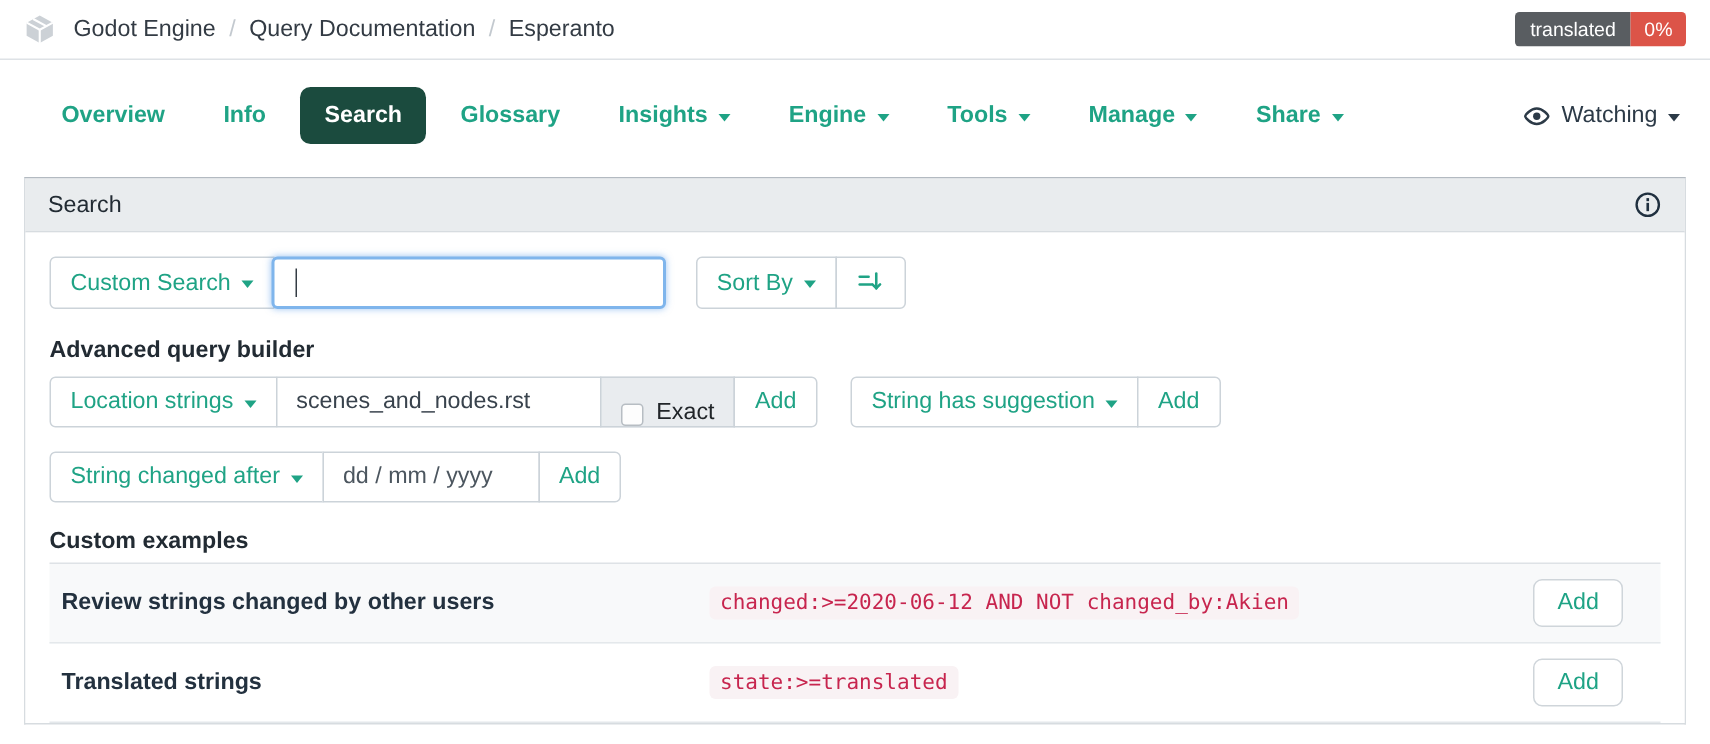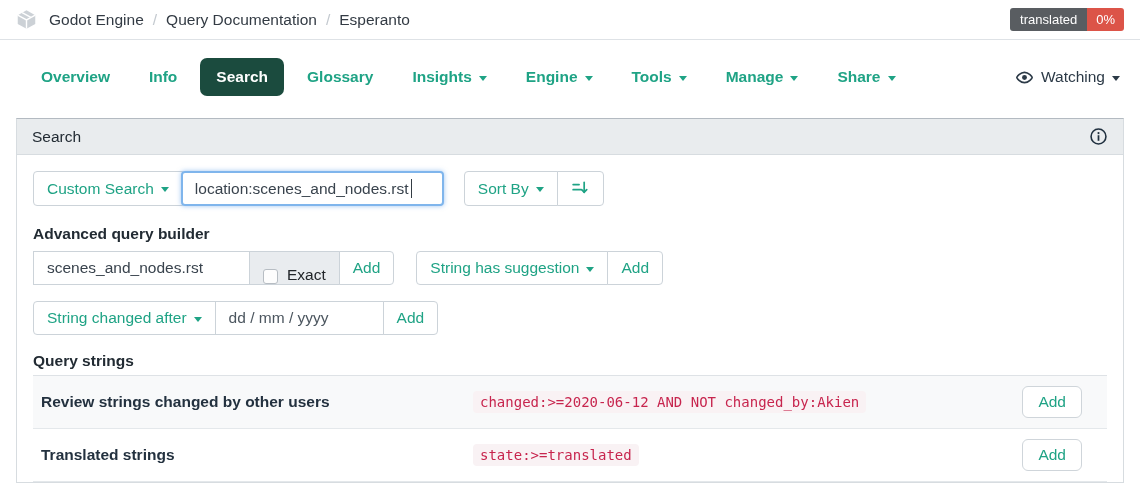--- a/index.html
+++ b/index.html
@@ -157,21 +157,20 @@
   </div>
   <div class="panel-body">
 
     <div class="row-line" style="gap:20px; margin-bottom:19px;">
       <div class="grp">
         <button class="btn rl">
           <span>Custom Search</span>
           <span class="caret"></span>
         </button>
         <div class="tx-input fake-input focused">
-          <span>location:scenes_and_nodes.rst</span>
           <span class="cursor-bar"></span>
         </div>
       </div>
       <div class="grp">
         <button class="btn rl">
           <span>Sort By</span>
           <span class="caret"></span>
         </button>
         <button class="btn rr">
           <span class="icon18">
@@ -183,20 +182,24 @@
             </svg>
           </span>
         </button>
       </div>
     </div>
 
     <div class="sec-heading" style="margin-bottom:9px;">Advanced query builder</div>
 
     <div class="row-line" style="gap:22px; margin-bottom:16px;">
       <div class="grp">
+        <button class="btn rl">
+          <span>Location strings</span>
+          <span class="caret"></span>
+        </button>
         <input class="tx-input" style="width: 217px;" value="scenes_and_nodes.rst">
         <span class="addon">
           <span class="checkbox"></span>
           <span>Exact</span>
         </span>
         <button class="btn rr">
           <span>Add</span>
         </button>
       </div>
       <div class="grp">
@@ -209,28 +212,28 @@
         </button>
       </div>
     </div>
 
     <div class="row-line">
       <div class="grp">
         <button class="btn rl">
           <span>String changed after</span>
           <span class="caret"></span>
         </button>
-        <input class="tx-input" style="width: 169px;" placeholder="dd / mm / yyyy">
-        <button class="btn rr">
-          <span>Add</span>
-        </button>
-      </div>
-    </div>
-
-    <div class="sec-heading" style="margin-top:17px;">Query strings</div>
+        <input class="tx-input" style="width: 145px;" placeholder="dd / mm / yyyy">
+        <button class="btn rr">
+          <span>Add</span>
+        </button>
+      </div>
+    </div>
+
+    <div class="sec-heading" style="margin-top:17px;">Custom examples</div>
 
     <div class="ex-table">
       <div class="ex-row striped">
         <span class="ex-name">Review strings changed by other users</span>
         <span class="ex-query">
           <code class="chip">changed:&gt;=2020-06-12 AND NOT changed_by:Akien</code>
         </span>
         <button class="btn ex-add">
           <span>Add</span>
         </button>

